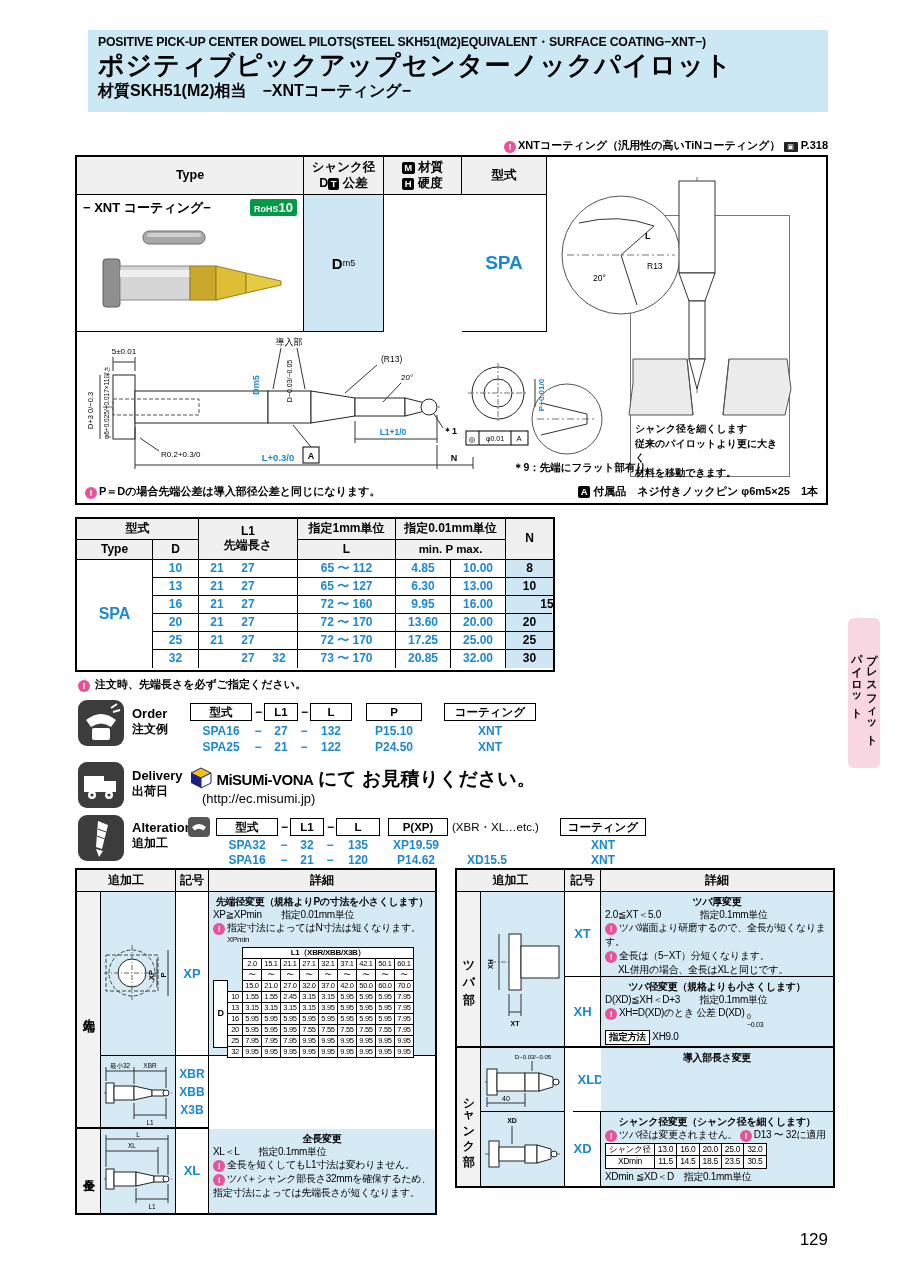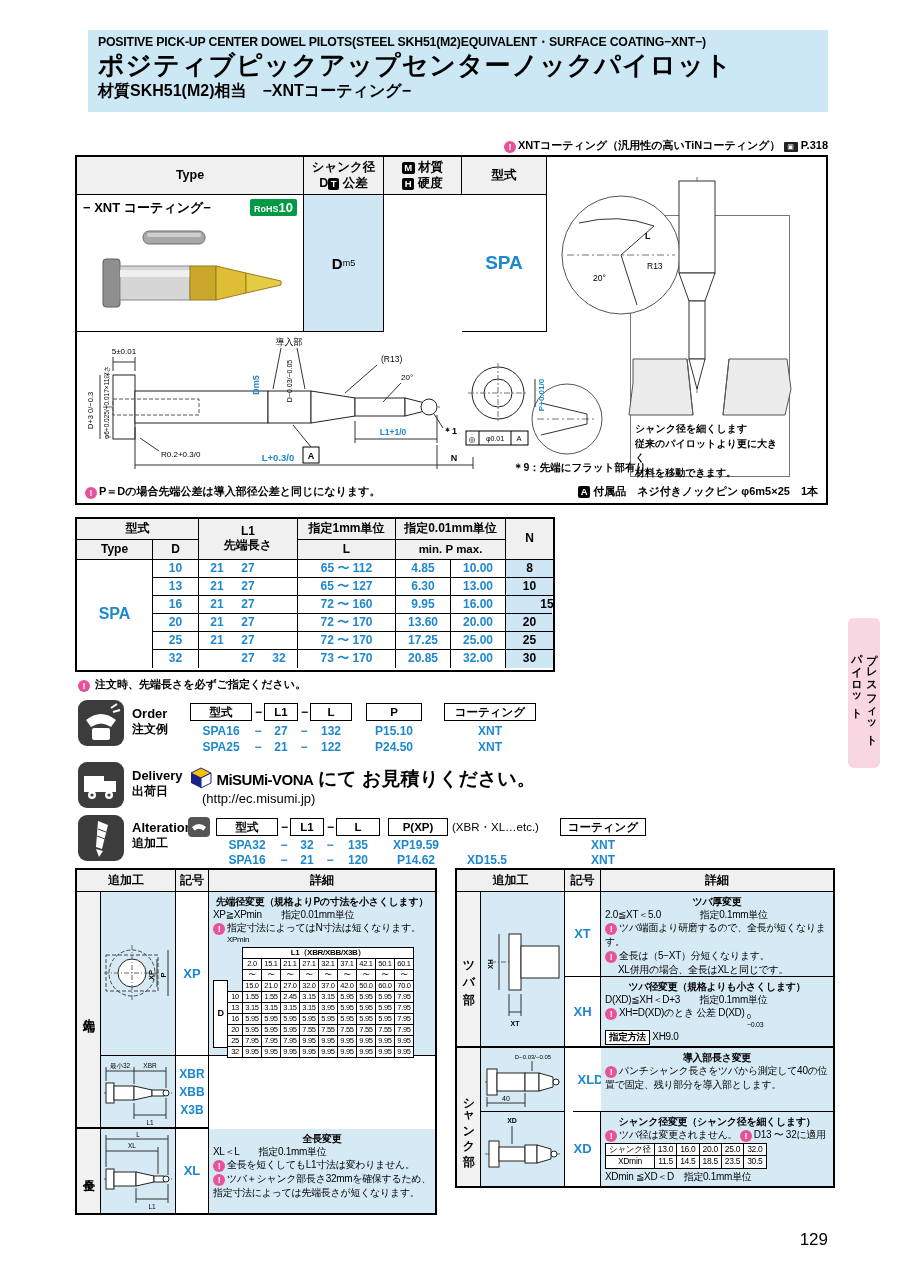--- a/index.html
+++ b/index.html
@@ -699,21 +699,20 @@
       <line x1="49" y1="12" x2="49" y2="22" stroke="#333"></line>
       <line x1="4" y1="54" x2="42" y2="54" stroke="#333"></line>
         <line x1="4" y1="48" x2="4" y2="58" stroke="#333"></line>
         <line x1="42" y1="44" x2="42" y2="58" stroke="#333"></line>
       <text x="23" y="52" font-size="7" text-anchor="middle">40</text>
     </svg>
   </div>
   <div class="ac akigo" style="left:116px;top:178px;width:36px;height:64px;">XLD</div>
   <div class="ac adet" style="left:144px;top:178px;width:232px;height:64px;border-right:none;">
     <div class="ttl">導入部長さ変更</div>
-    <div><span class="alert">!</span><span>パンチシャンク長さをツバから測定して40の位置で固定、残り部分を導入部とします。</span></div>
   </div>
 
   <div class="ac adia" style="left:24px;top:242px;width:84px;height:74px;border-bottom:none;">
     <svg width="80" height="70" viewBox="0 0 80 70">
       <line x1="2" y1="40" x2="78" y2="40" stroke="#666" stroke-dasharray="5 2 1 2"></line>
       <rect x="6" y="27" width="10" height="26" fill="#fff" stroke="#222"></rect>
       <rect x="16" y="33" width="26" height="14" fill="#fff" stroke="#222"></rect>
       <rect x="42" y="31" width="12" height="18" fill="#fff" stroke="#222"></rect>
       <polygon points="54,31 68,35 68,45 54,49" fill="#fff" stroke="#222"></polygon>
       <circle cx="71" cy="40" r="3" fill="#fff" stroke="#222"></circle>

